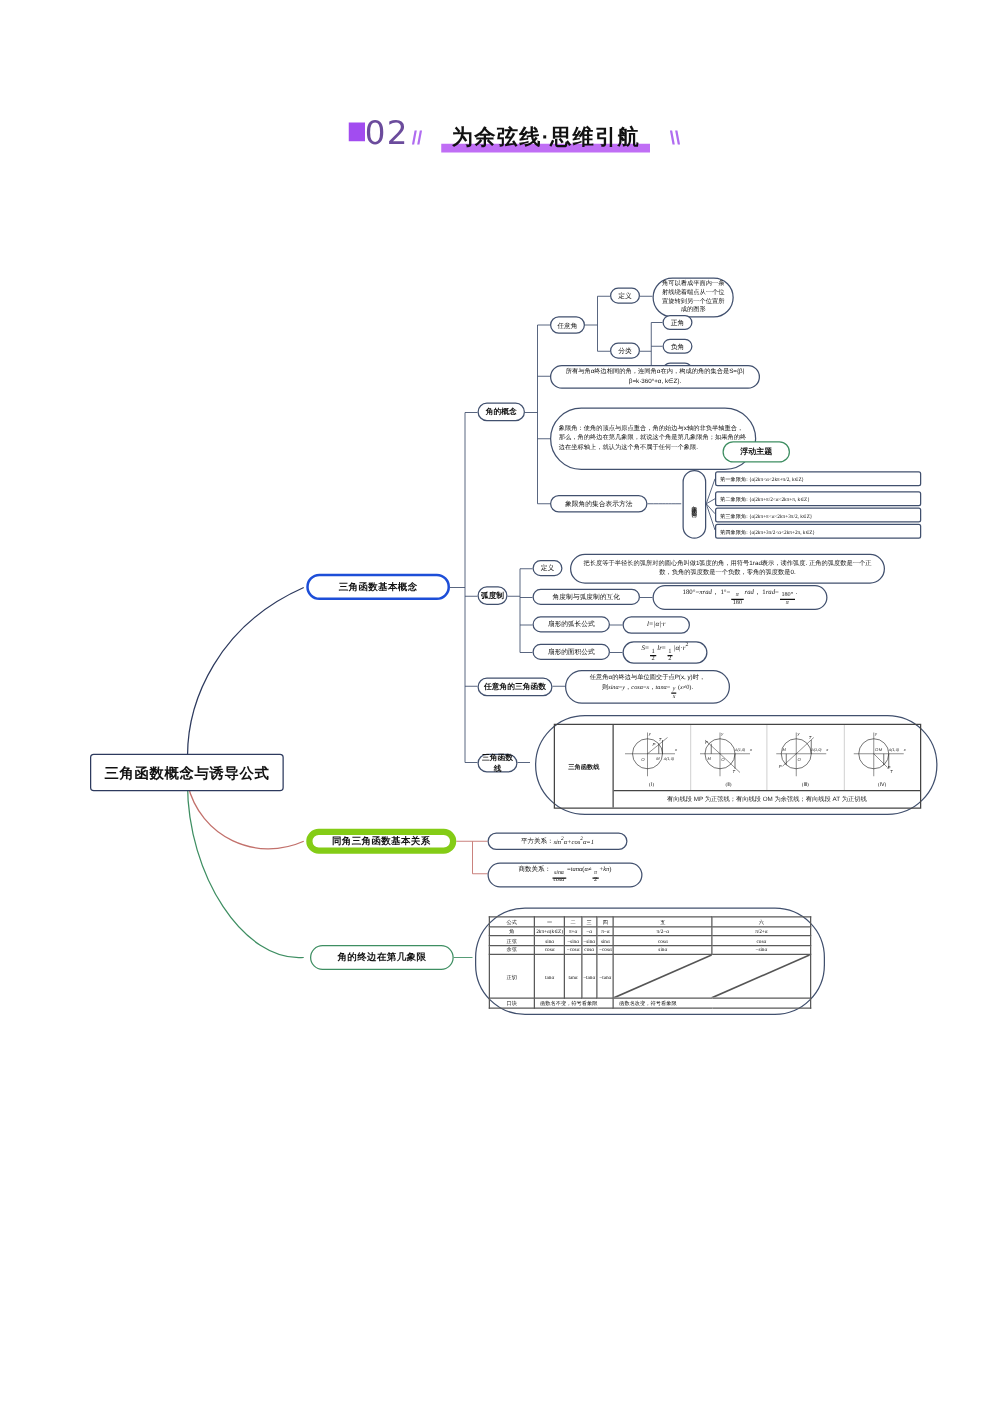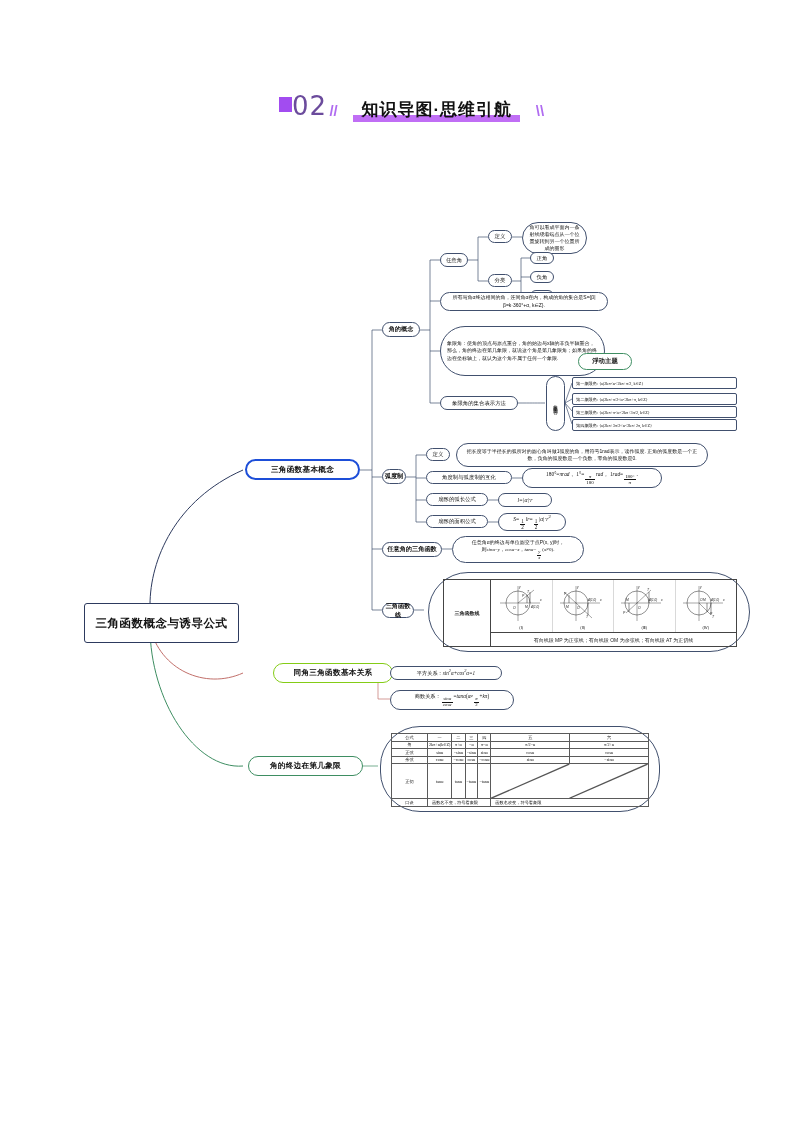--- a/index.html
+++ b/index.html
@@ -25,21 +25,21 @@
 
   
   .node{position:absolute;box-sizing:border-box;background:#fff;
         display:flex;align-items:center;justify-content:center;text-align:center;}
 
   .root{border:1.2px solid #2d3a5e;border-radius:3px;font-size:11.5px;font-weight:bold;
         color:#111;letter-spacing:.5px;}
 
   .lvl2{border-radius:40px;font-size:7.6px;font-weight:bold;letter-spacing:.3px;}
   .lvl2.navy{border:2px solid #1d4ed8;color:#111;}
-  .lvl2.red{border:1px solid #84cc16;color:#111;margin-left:28px;}
+  .lvl2.red{border:5px solid #84cc16;color:#111;}
   .lvl2.green{border:1px solid #3e8e62;color:#111;}
 
   .lvl3{border:.8px solid #41506e;border-radius:30px;font-size:6.2px;color:#111;font-weight:bold;}
   .lvl4{border:.7px solid #41506e;border-radius:30px;font-size:5.4px;color:#111;}
   .leaf{border:.7px solid #41506e;border-radius:26px;font-size:5px;color:#111;
         padding:3px 6px;line-height:1.45;text-align:center;}
   .leaf.wide{border-radius:30px;}
   .float{border:1px solid #3e8e62;border-radius:24px;font-size:6.4px;font-weight:bold;color:#111;}
 
   .vcap{writing-mode:vertical-rl;text-orientation:upright;letter-spacing:1px;}
@@ -80,21 +80,21 @@
 <div id="page">
 
   <div class="hdr">
     <div class="hdr-num">
       <span class="sq"></span>
       <span>02</span>
     </div>
     <div class="hdr-title-wrap">
       <span class="slash l">//</span>
       <span class="hdr-bar"></span>
-      <span class="hdr-title">知识导图·思维引航</span>
+      <span class="hdr-title">为余弦线·思维引航</span>
       <span class="slash r">\\</span>
     </div>
   </div>
 
   <svg class="links" viewBox="0 0 794 1123">
 
     <path d="M150,605 C150,560 175,500 243,470" stroke="#2d3a5e" stroke-width="1"></path>
     <path d="M150,627 C160,670 205,690 243,673" stroke="#c2706b" stroke-width="1"></path>
     <path d="M150,627 C150,700 195,770 243,766" stroke="#3e8e62" stroke-width="1"></path>
 
@@ -144,21 +144,21 @@
     <path d="M414,610 L424,610" stroke="#41506e" stroke-width=".7"></path>
 
     <path d="M365,673 L378,673" stroke="#c2706b" stroke-width=".7"></path>
     <path d="M378,673 L378,699" stroke="#c2706b" stroke-width=".7"></path>
     <path d="M378,673 L390,673" stroke="#c2706b" stroke-width=".7"></path>
     <path d="M378,699 L390,699" stroke="#c2706b" stroke-width=".7"></path>
 
     <path d="M363,766 L378,766" stroke="#3e8e62" stroke-width=".7"></path>
   </svg>
 
-  <div class="node root" style="left:84px;top:603px;width:155px;height:40px;justify-content:center;">
+  <div class="node root" style="left:72px;top:603px;width:155px;height:30px;justify-content:center;">
     <span>三角函数概念与诱导公式</span>
   </div>
 
   <div class="node lvl2 navy" style="left:245px;top:459px;width:115px;height:21px;">
     <span>三角函数基本概念</span>
   </div>
   <div class="node lvl2 red" style="left:245px;top:663px;width:120px;height:20px;">
     <span>同角三角函数基本关系</span>
   </div>
   <div class="node lvl2 green" style="left:248px;top:756px;width:115px;height:20px;">

